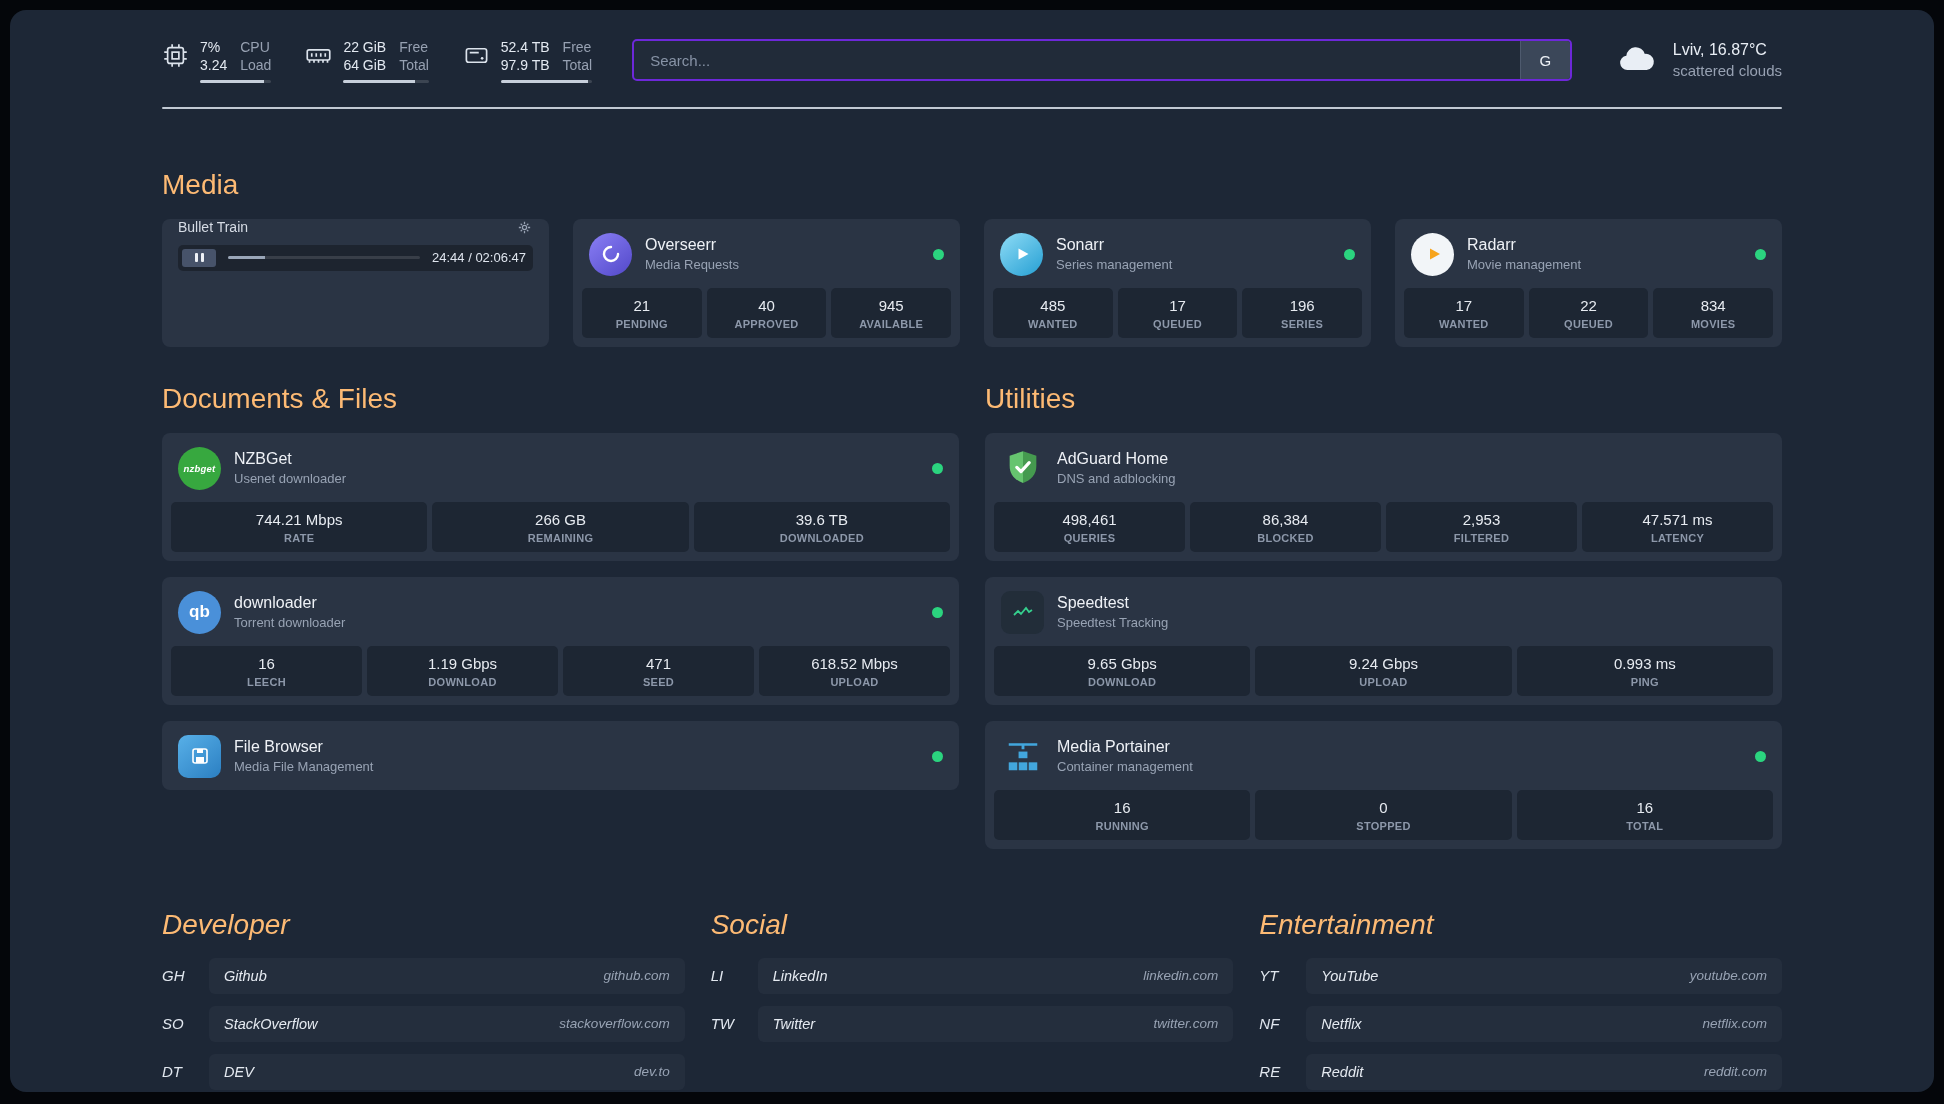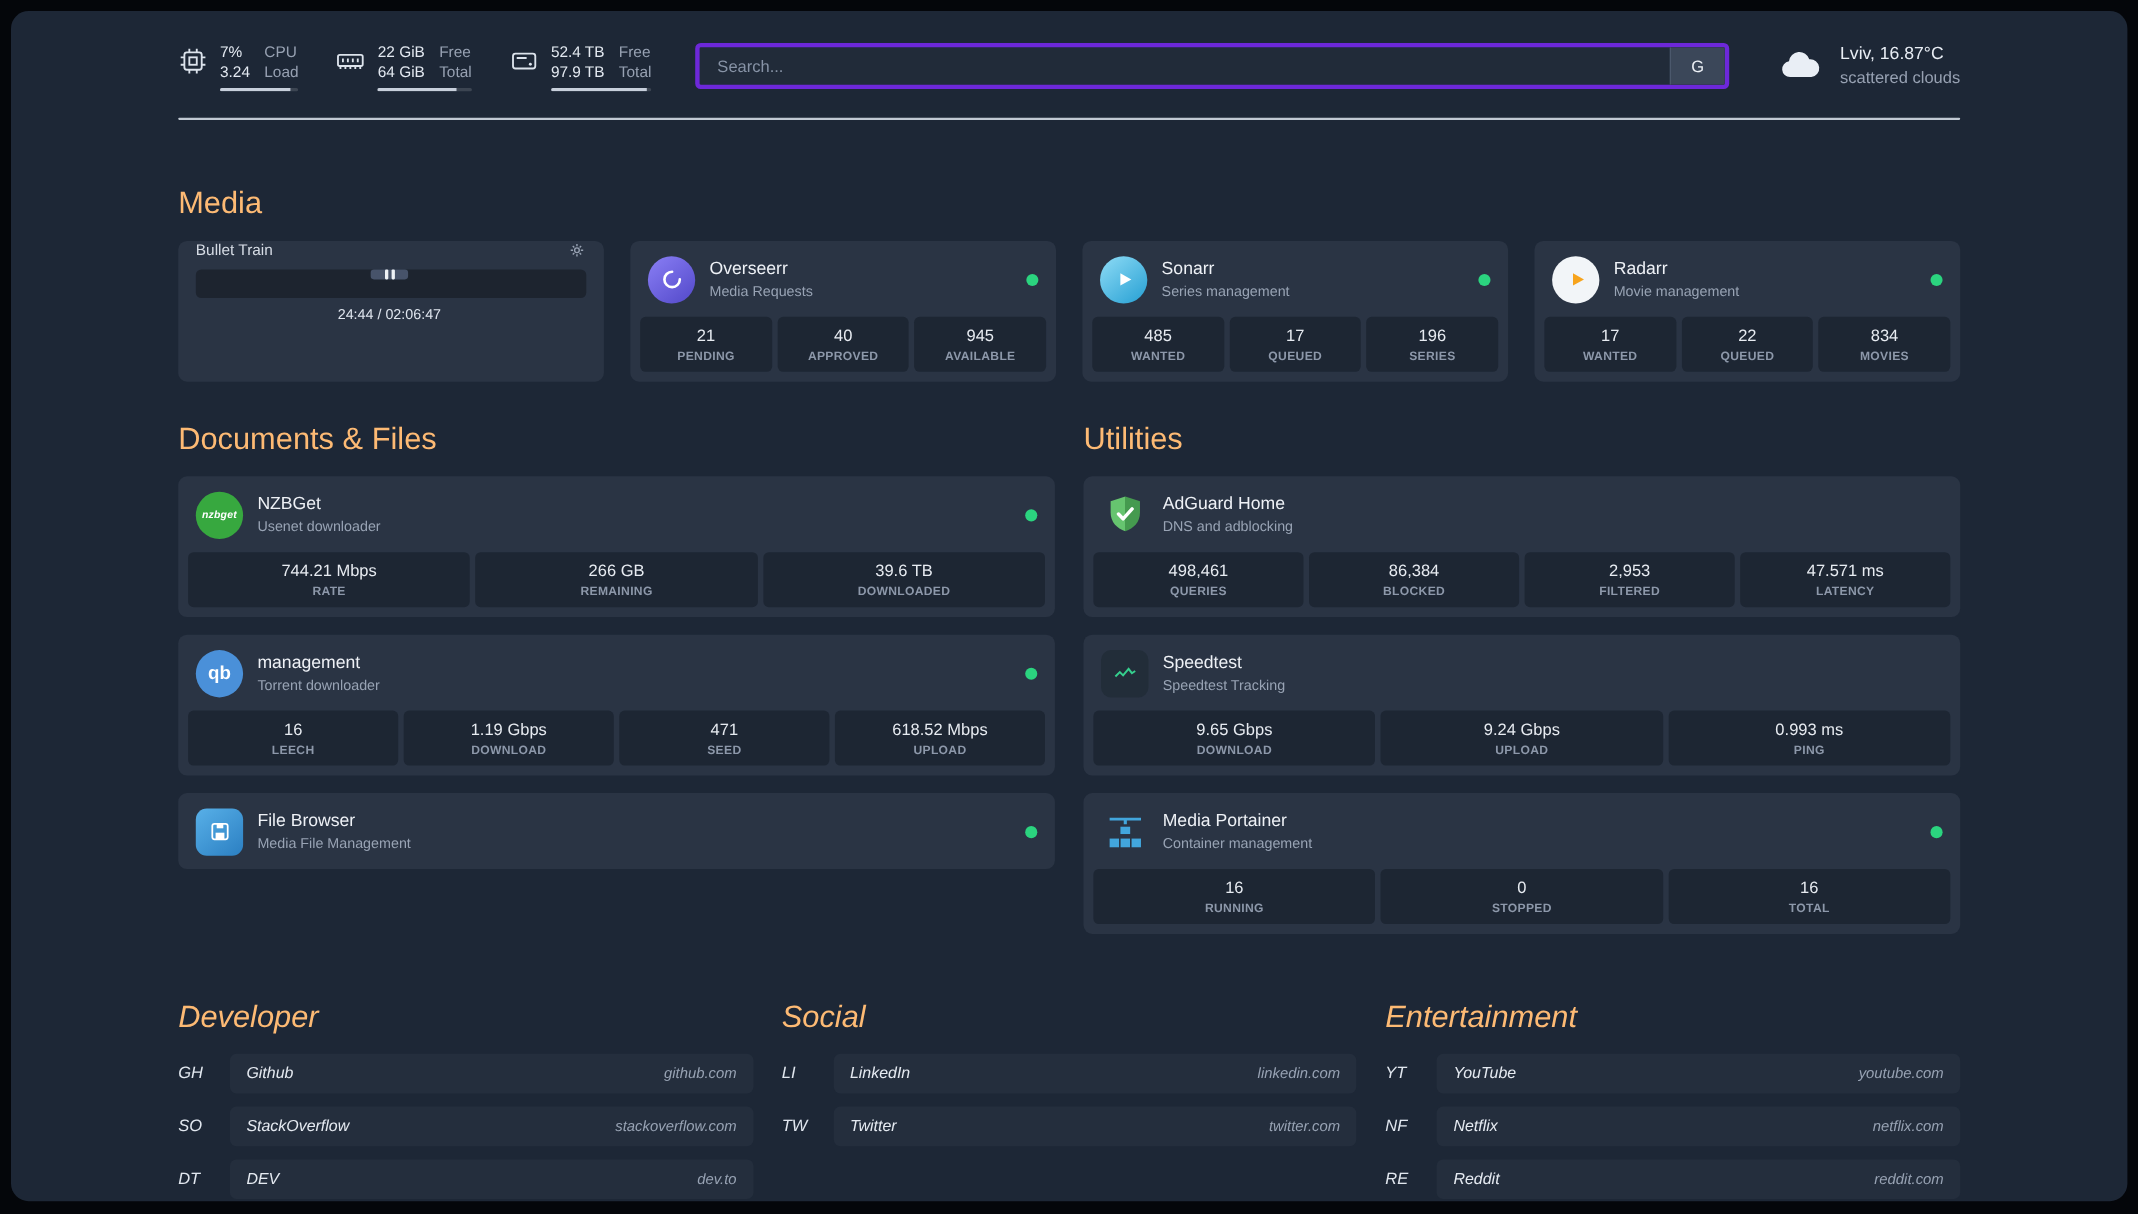--- a/index.html
+++ b/index.html
@@ -23,21 +23,21 @@
   .metrics { display: flex; gap: 34px; }
   .metric { display: flex; gap: 11px; align-items: flex-start; }
   .metric > svg { width: 27px; height: 27px; margin-top: 4px; flex: none; }
   .cols { display: flex; gap: 13px; }
   .m-col { display: flex; flex-direction: column; }
   .m-col span { font-size: 14px; line-height: 1.32; color: #e3e9f1; }
   .m-col.dim span { color: #97a1b2; }
   .bar { height: 3px; margin-top: 5px; background: rgba(255,255,255,.14); border-radius: 2px; overflow: hidden; }
   .bar i { display: block; height: 100%; background: #c7cfdb; }
 
-  .search { flex: 1; margin: 0 40px; height: 42px; border: 4px solid #6d28d9; border-radius: 5px; display: flex; overflow: hidden; background: rgba(255,255,255,.02); }
+  .search { flex: 1; margin: 0 40px; height: 42px; border: 2px solid #6d28d9; border-radius: 5px; display: flex; overflow: hidden; background: rgba(255,255,255,.02); }
   .search input { flex: 1; background: transparent; border: 0; outline: 0; color: #e3e9f1; font-size: 15px; padding: 0 16px; font-family: "Liberation Sans", sans-serif; }
   .search input::placeholder { color: #8793a6; }
   .g-btn { width: 50px; background: #3b4759; border-left: 1px solid #4e5a6e; color: #eef2f7; display: flex; align-items: center; justify-content: center; font-size: 15px; cursor: pointer; }
 
   .weather { display: flex; align-items: center; gap: 13px; }
   .weather > svg { width: 48px; height: 40px; flex: none; }
   .w-loc { font-size: 16px; color: #e9eef5; }
   .w-cond { font-size: 15px; color: #97a1b2; margin-top: 3px; }
 
   .divider { height: 2px; background: #d4dbe4; opacity: .9; margin-top: 24px; border-radius: 1px; }
@@ -70,21 +70,21 @@
 
   .stats { display: flex; gap: 5px; padding: 0 9px 9px; }
   .stat { flex: 1; background: #1d2633; border-radius: 5px; text-align: center; padding: 9px 4px 8px; }
   .stat .v { font-size: 15px; color: #e7ebf1; }
   .stat .l { font-size: 11px; font-weight: 700; color: #8d98aa; margin-top: 4px; letter-spacing: .3px; }
 
   
   .player { padding: 0 16px 12px; }
   .p-top { display: flex; align-items: center; justify-content: space-between; font-size: 14px; color: #d6dce5; }
   .p-top svg { width: 17px; height: 17px; cursor: pointer; }
-  .p-ctrl { margin-top: 9px; background: rgba(0,0,0,.3); border-radius: 5px; height: 26px; display: flex; align-items: center; gap: 12px; padding: 0 7px 0 4px; flex-direction: column; }
+  .p-ctrl { margin-top: 9px; background: rgba(0,0,0,.3); border-radius: 5px; height: 26px; display: flex; align-items: center; gap: 12px; padding: 0 7px 0 4px; }
   .pause { width: 34px; height: 18px; background: #47536a; border-radius: 3px; display: flex; align-items: center; justify-content: center; gap: 3px; cursor: pointer; }
   .pause i { width: 3px; height: 9px; background: #eef2f7; border-radius: 1px; }
   .track { flex: 1; height: 3px; background: rgba(255,255,255,.12); border-radius: 2px; overflow: hidden; }
   .track i { display: block; height: 100%; width: 19.5%; background: #9aa6b8; }
   .p-time { font-size: 13px; color: #dfe5ee; }
 
   .two-col { display: grid; grid-template-columns: 1fr 1fr; gap: 26px; margin-top: 36px; }
   .stack { display: flex; flex-direction: column; gap: 16px; margin-top: 18px; }
 
   
@@ -336,21 +336,21 @@
               </div>
             </div>
           </div>
 
           <div class="card">
             <div class="card-head">
               <span class="icon qb">
                 <span class="icon-text">qb</span>
               </span>
               <div class="c-meta">
-                <div class="c-name">management</div>
+                <div class="c-name">downloader</div>
                 <div class="c-desc">Torrent downloader</div>
               </div>
               <span class="dot"></span>
             </div>
             <div class="stats">
               <div class="stat">
                 <div class="v">16</div>
                 <div class="l">LEECH</div>
               </div>
               <div class="stat">

